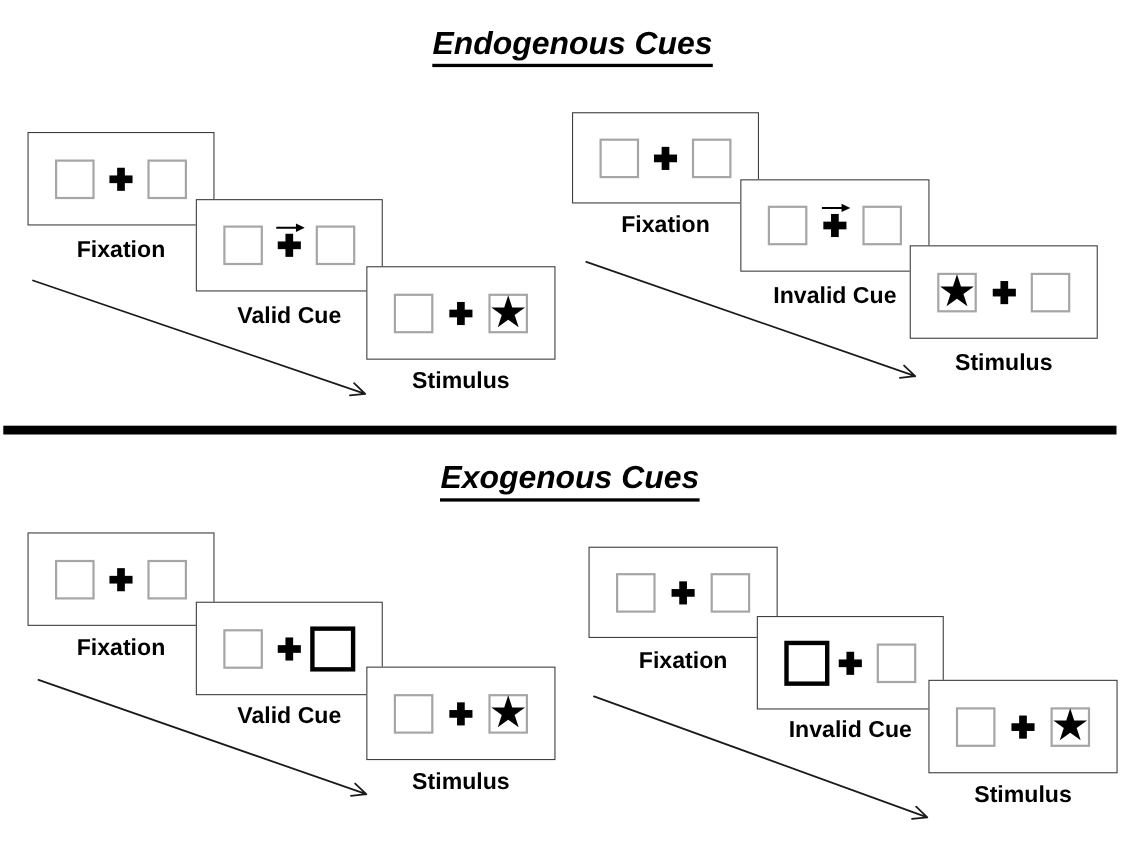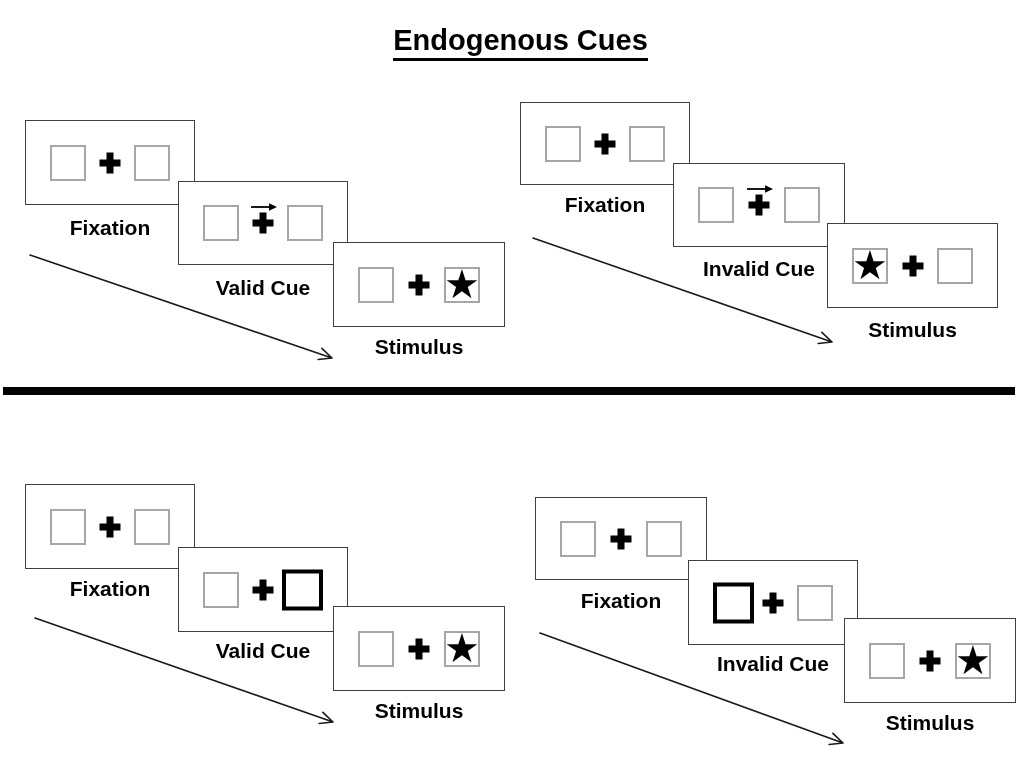--- a/index.html
+++ b/index.html
@@ -18,20 +18,21 @@
     text-align: center;
   }
   .fig-title {
     display: inline-block;
     font-size: 29px;
     font-weight: bold;
     letter-spacing: 0px;
     border-bottom: 3px solid #000;
     padding-bottom: 1px;
     line-height: 1.15;
+    font-style: italic;
   }
   .divider {
     position: absolute;
     background: #000;
   }
   .panel {
     position: absolute;
     background: #ffffff;
     border: 1px solid #3f3f3f;
     box-sizing: border-box;
@@ -164,20 +165,23 @@
     <div class="box box-left starbox">
       <span class="star-glyph">★</span>
     </div>
     <span class="plus"></span>
     <div class="box box-right"></div>
   </div>
   <div class="plabel z4" style="left:827px; top:319px; width:171px;">Stimulus</div>
 
   <div class="divider" style="left:3px; top:387px; width:1012px; height:8px;"></div>
 
+  <div class="title-wrap" style="top:419px; left:13px;">
+    <span class="fig-title">Exogenous Cues</span>
+  </div>
 
   <svg class="seq-arrow z0" style="left:33px; top:616px;" width="308" height="115" viewBox="0 0 308 115">
     <path d="M2 2 L300 106 M300 106 L289.9 96.3 M300 106 L286.1 107.5" stroke="#1a1a1a" stroke-width="1.6" fill="none" stroke-linecap="round"></path>
   </svg>
 
   <div class="panel z1" style="left:25px; top:484px; width:170px; height:85px;">
     <div class="box box-left"></div>
     <span class="plus"></span>
     <div class="box box-right"></div>
   </div>

